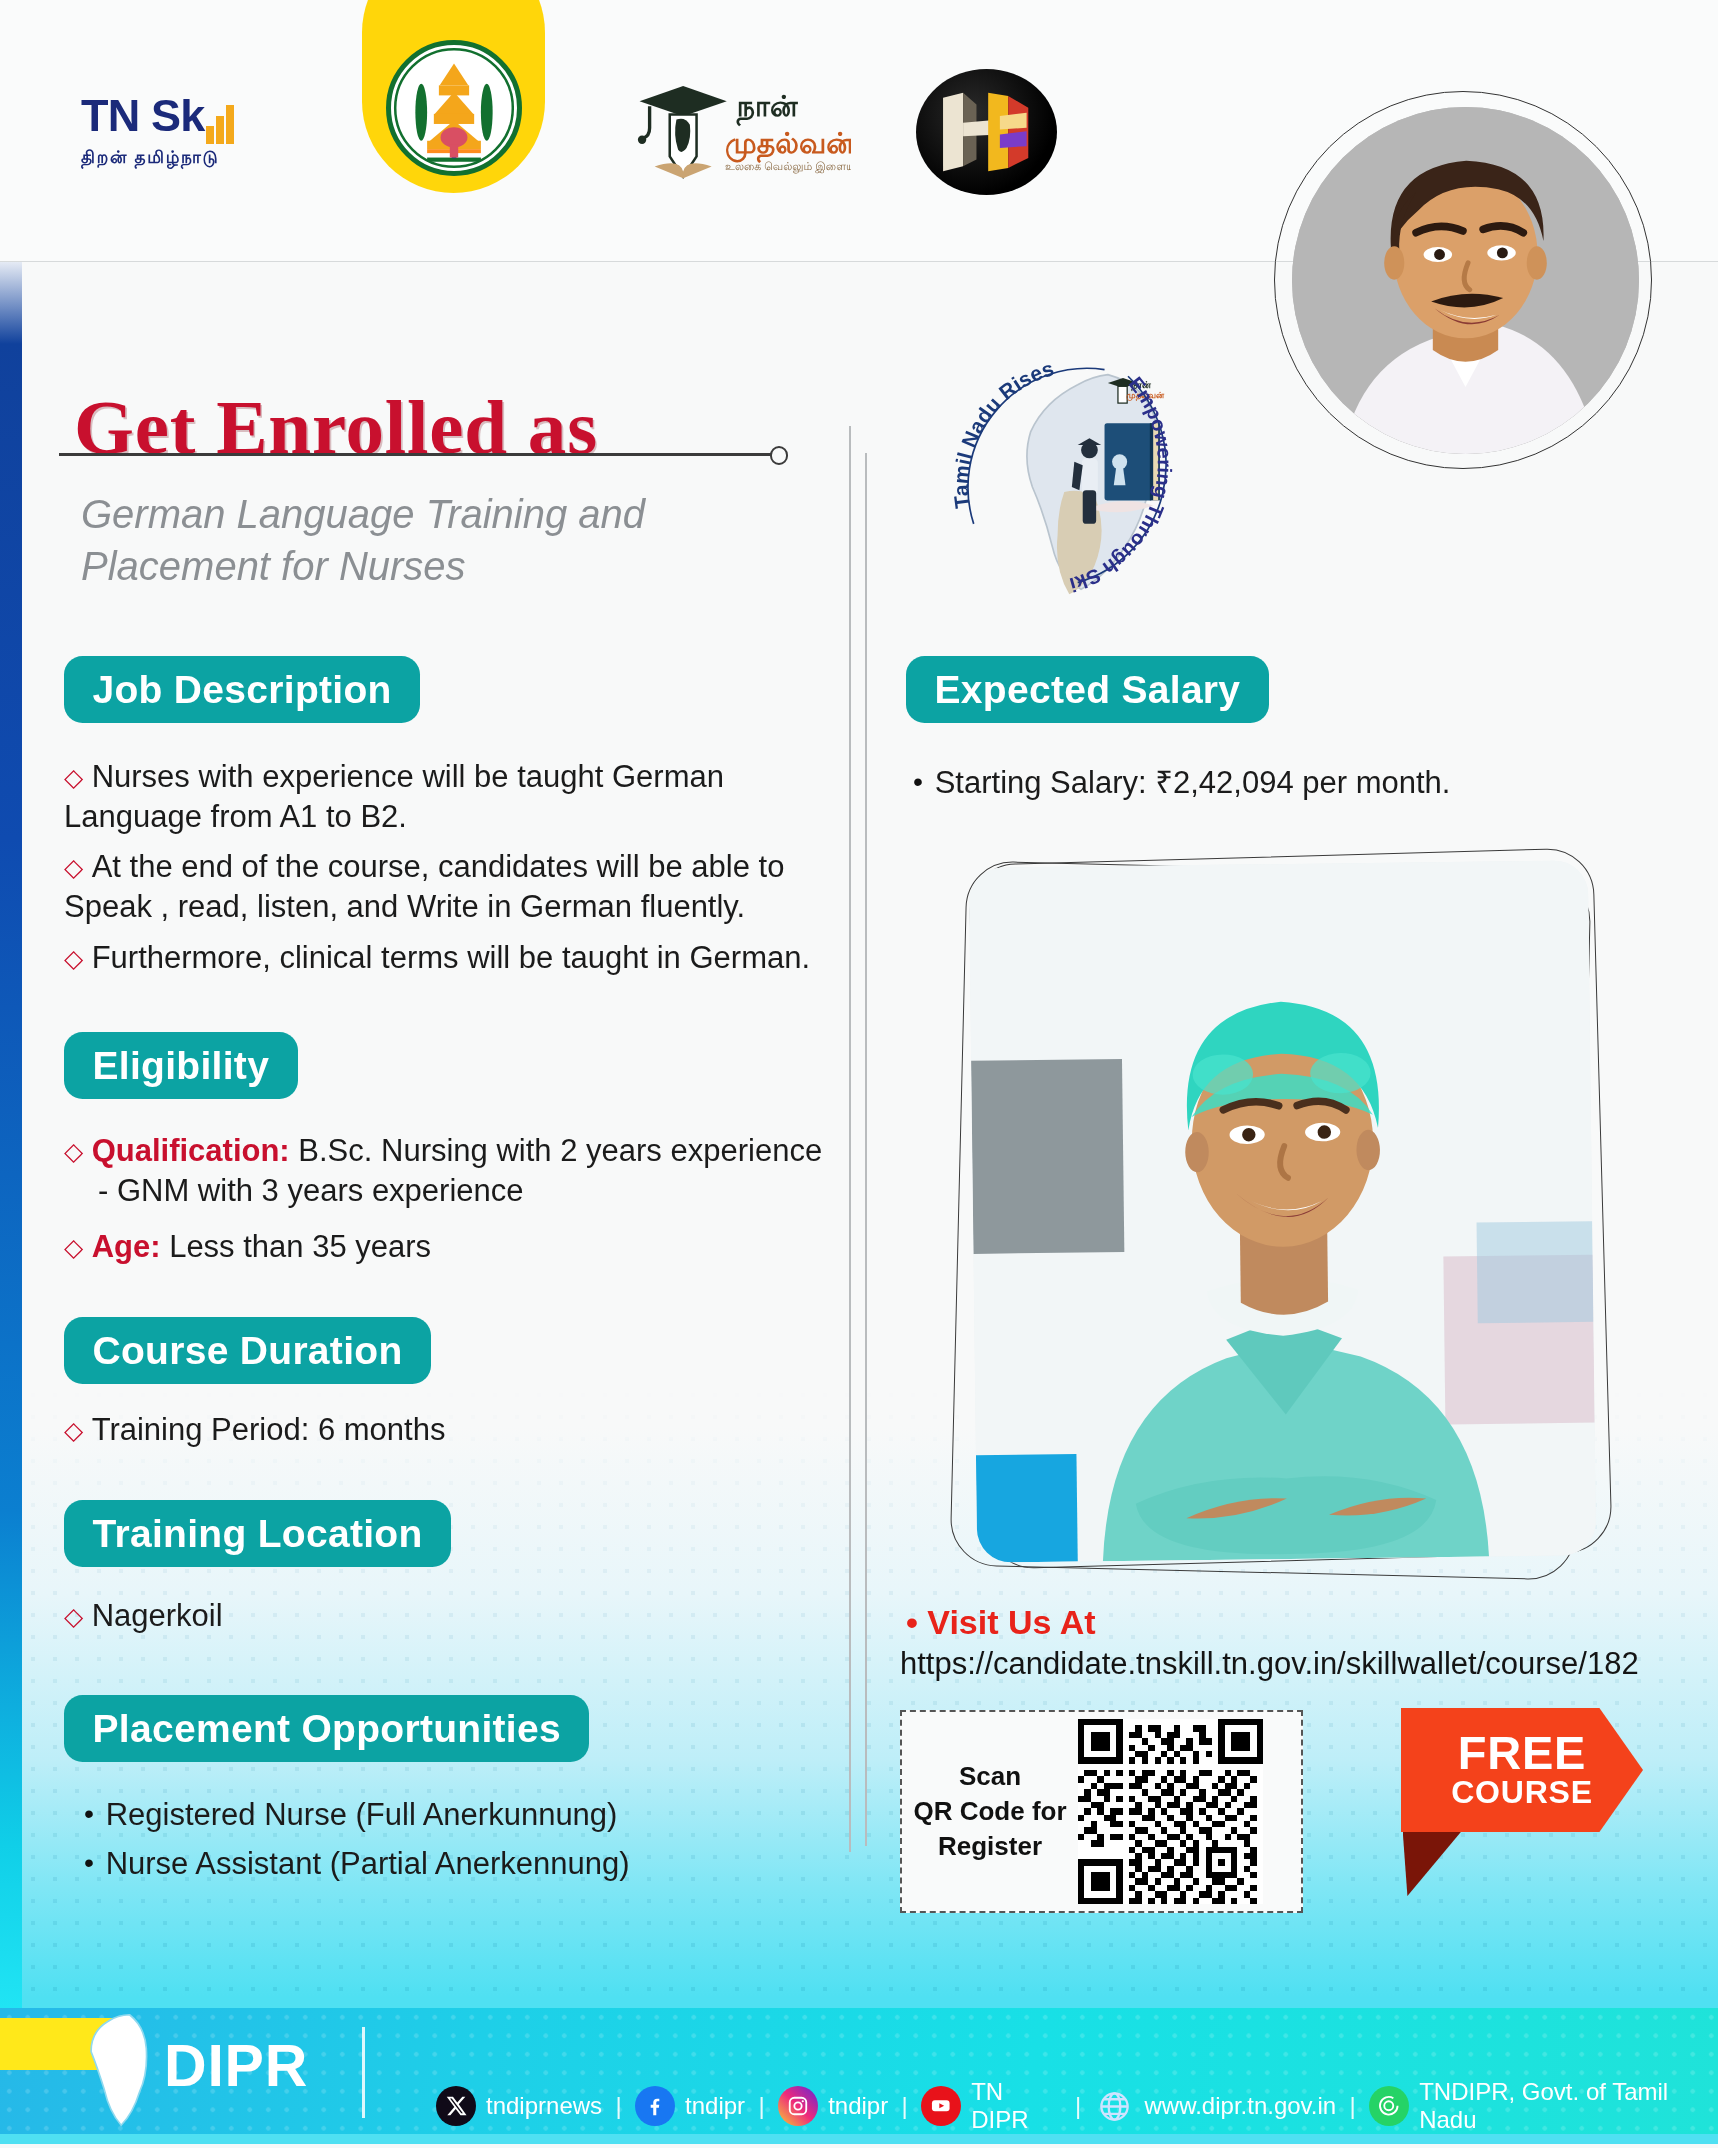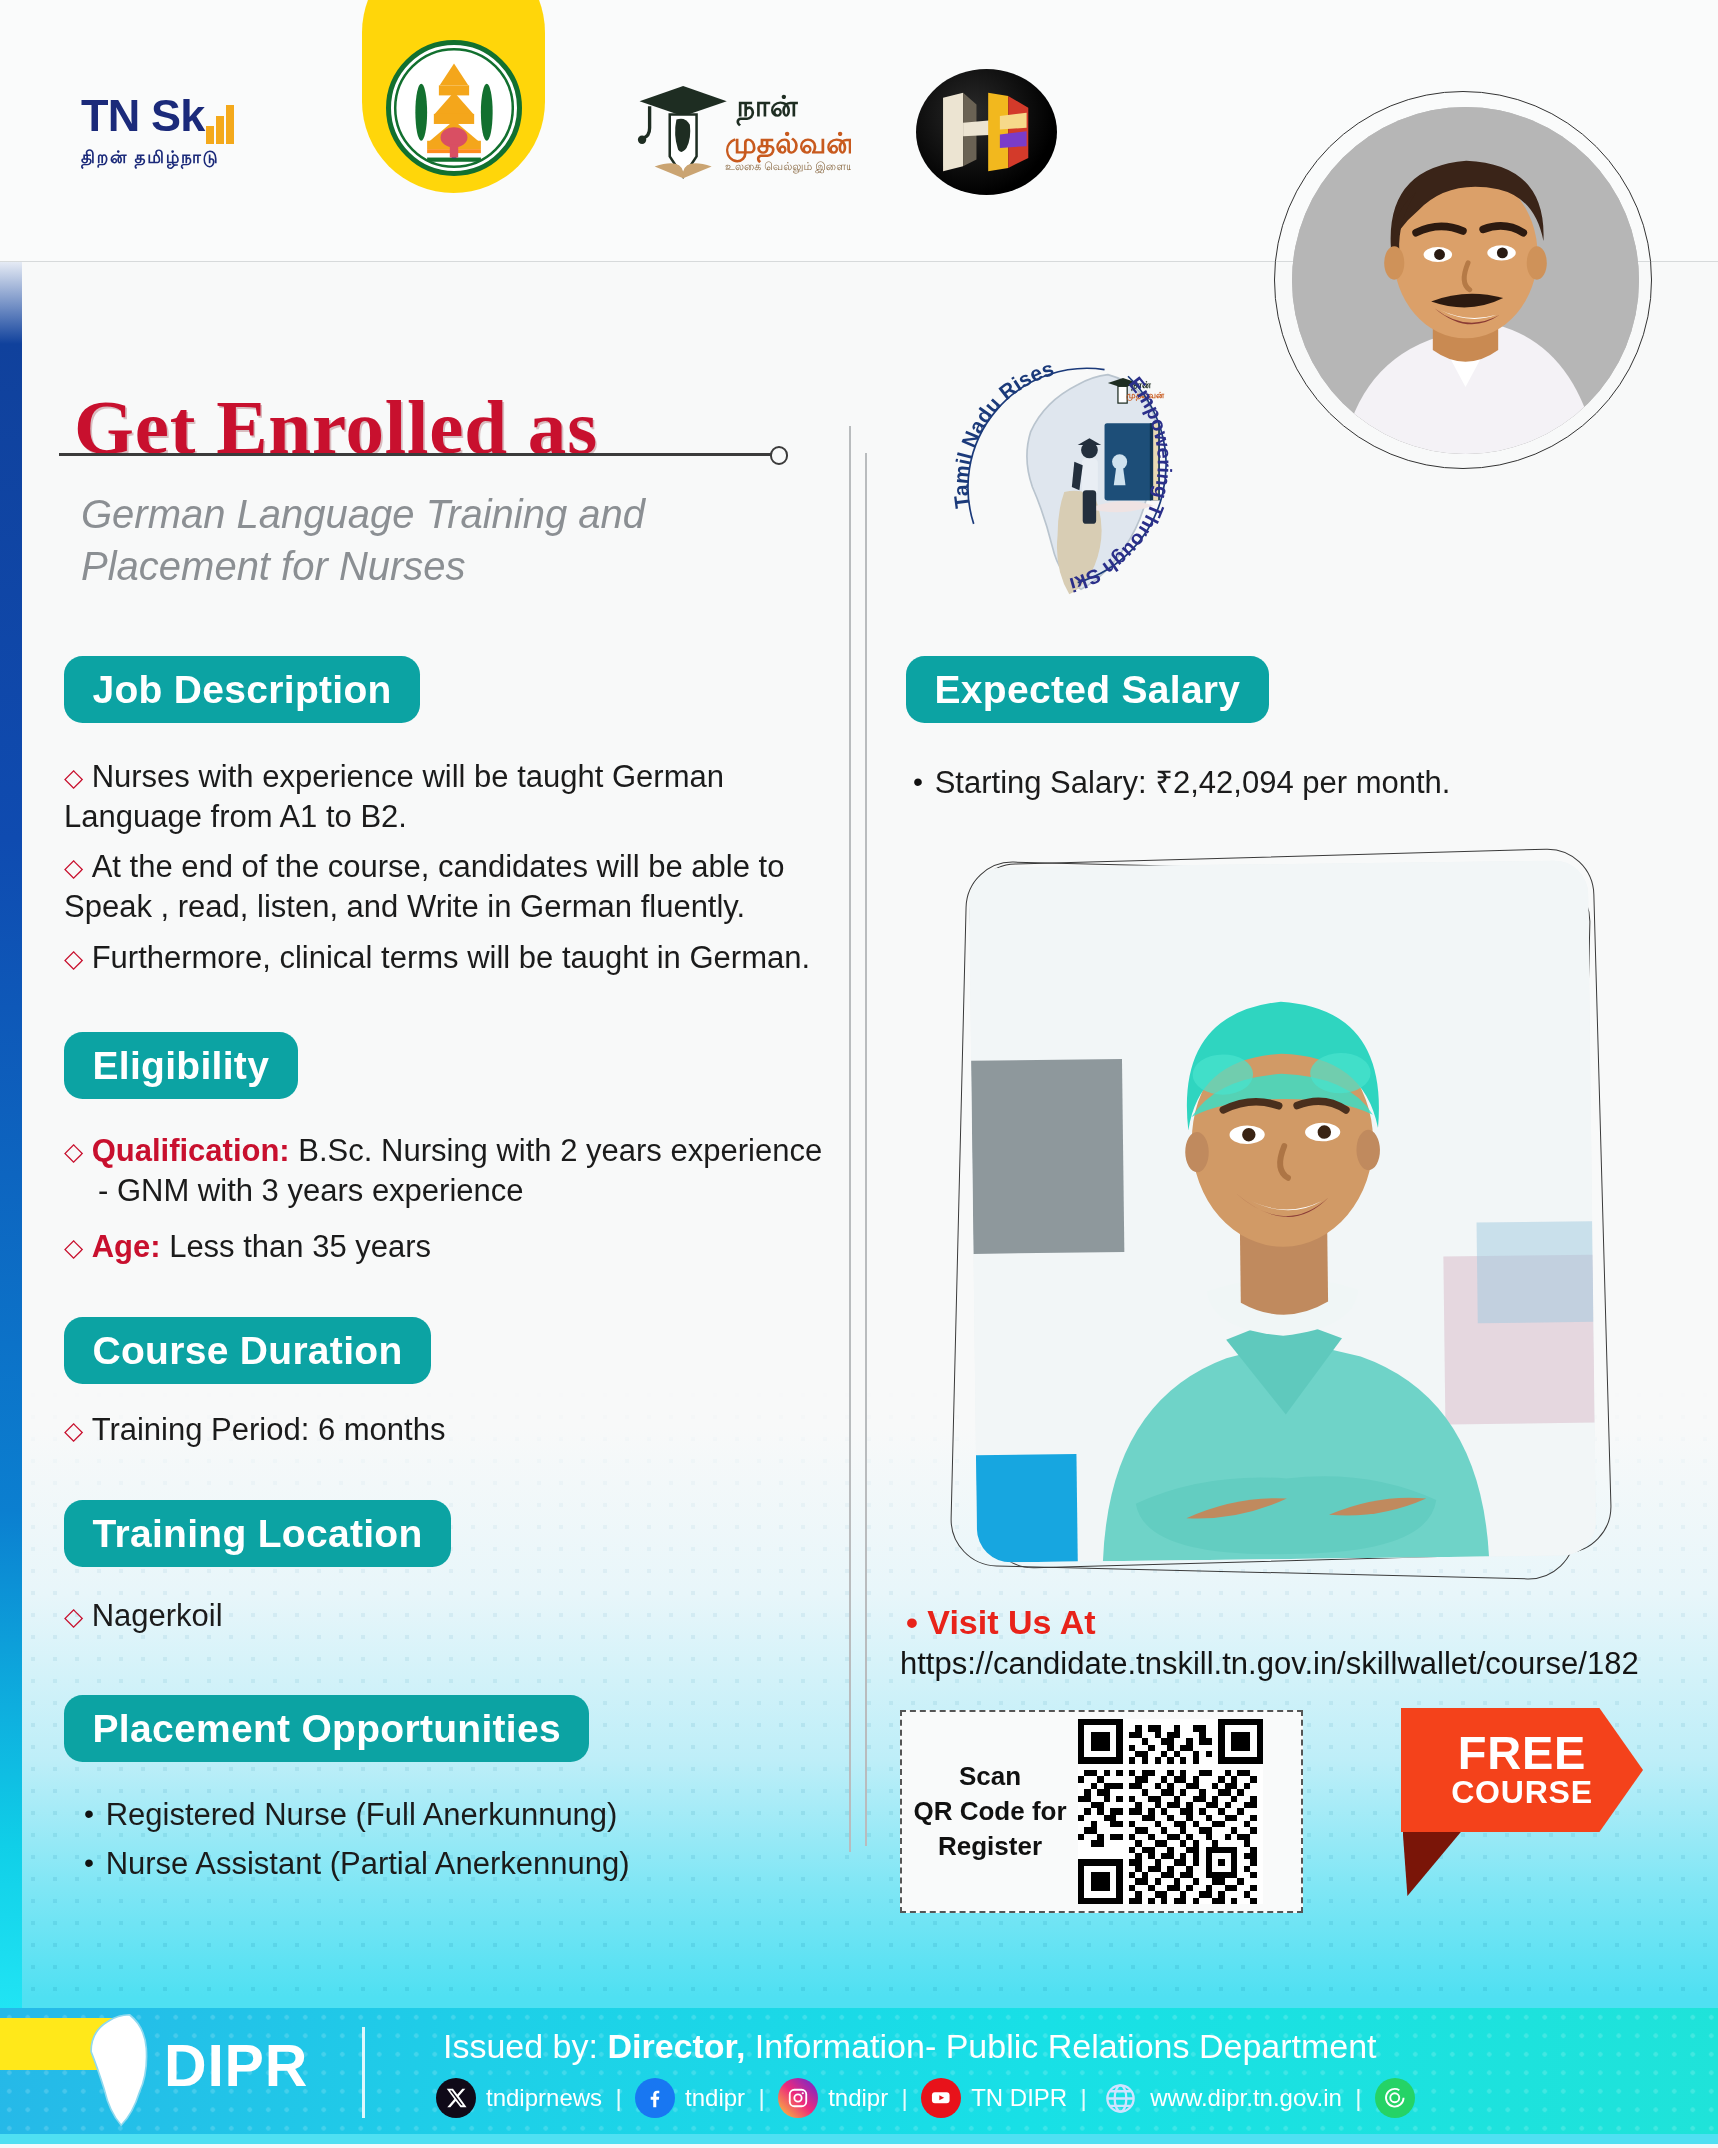--- a/index.html
+++ b/index.html
@@ -737,23 +737,20 @@
   <div class="footer">
     <div class="footer-yellow"></div>
     <div class="footer-map">
       <svg width="72" height="114" viewBox="0 0 86 136" aria-hidden="true">
         <path d="M58 2 q18 14 20 40 q2 30 -8 52 q-8 26 -22 40 q-14 -16 -20 -42 q-8 -26 -16 -46 q0 -24 20 -36 q12 -8 26 -8z" fill="#ffffff" stroke="#8fd9ef" stroke-width="2"></path>
       </svg>
     </div>
     <div class="footer-dipr">DIPR</div>
     <div class="footer-sep"></div>
 
-    <div class="footer-issued">
-      <span>Issued by: </span><b>Director,</b><span> Information- Public Relations Department</span>
-    </div>
 
     <div class="socials">
       <span class="s">
         <span class="ic ic-x">
           <svg width="22" height="22" viewBox="0 0 24 24" fill="#fff" aria-hidden="true">
               <path d="M18.9 2h3.3l-7.2 8.2L23.5 22h-6.6l-5.2-6.8L5.8 22H2.5l7.7-8.8L1.9 2h6.8l4.7 6.2L18.9 2zm-1.2 18h1.8L7.4 3.9H5.5L17.7 20z"></path>
             </svg>
         </span>
         <span>tndiprnews</span>
       </span>
@@ -804,18 +801,19 @@
       </span>
       <span class="pipe">|</span>
 
       <span class="s">
         <span class="ic ic-wa">
           <svg width="23.5" height="23.5" viewBox="0 0 24 24" fill="none" stroke="#fff" stroke-width="1.9" aria-hidden="true">
             <path d="M21 12a9 9 0 1 1-4.3-7.7"></path>
               <circle cx="12" cy="12" r="4.6"></circle>
           </svg>
         </span>
+        <span>TNDIPR, Govt. of Tamil Nadu</span>
       </span>
     </div>
   </div>
 
 </div>
 
 
 </body></html>

